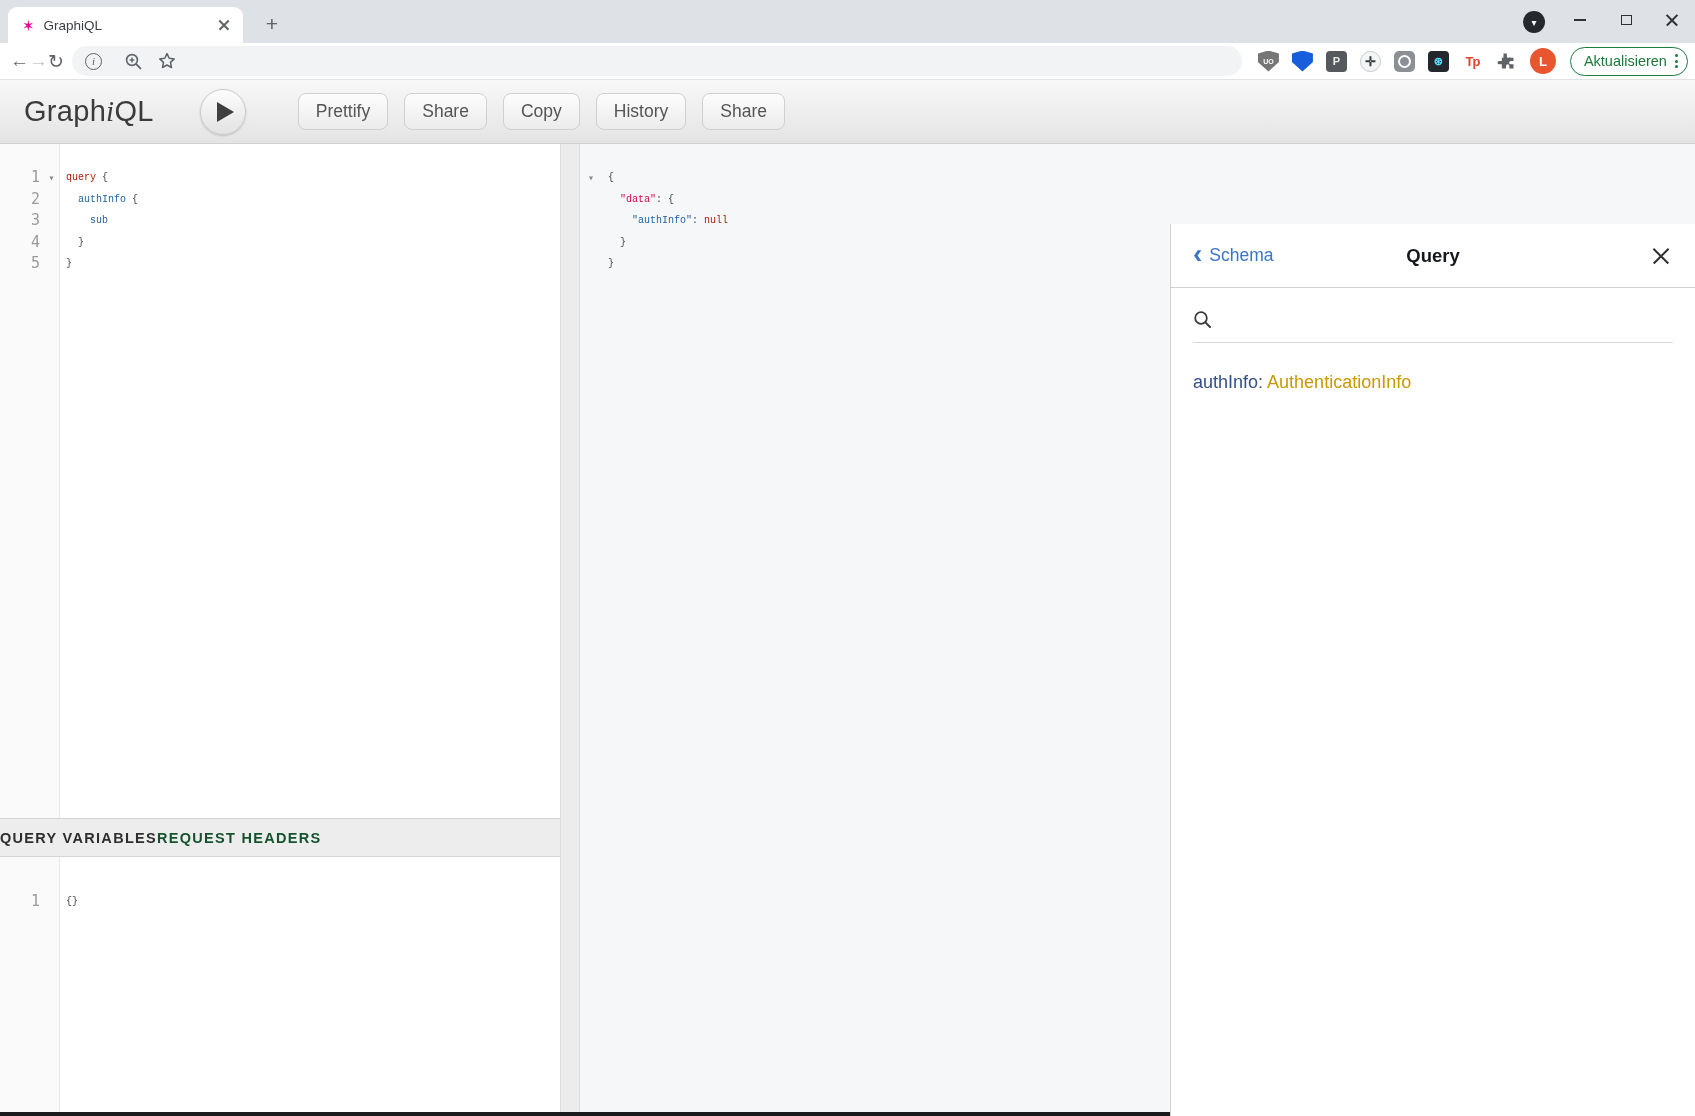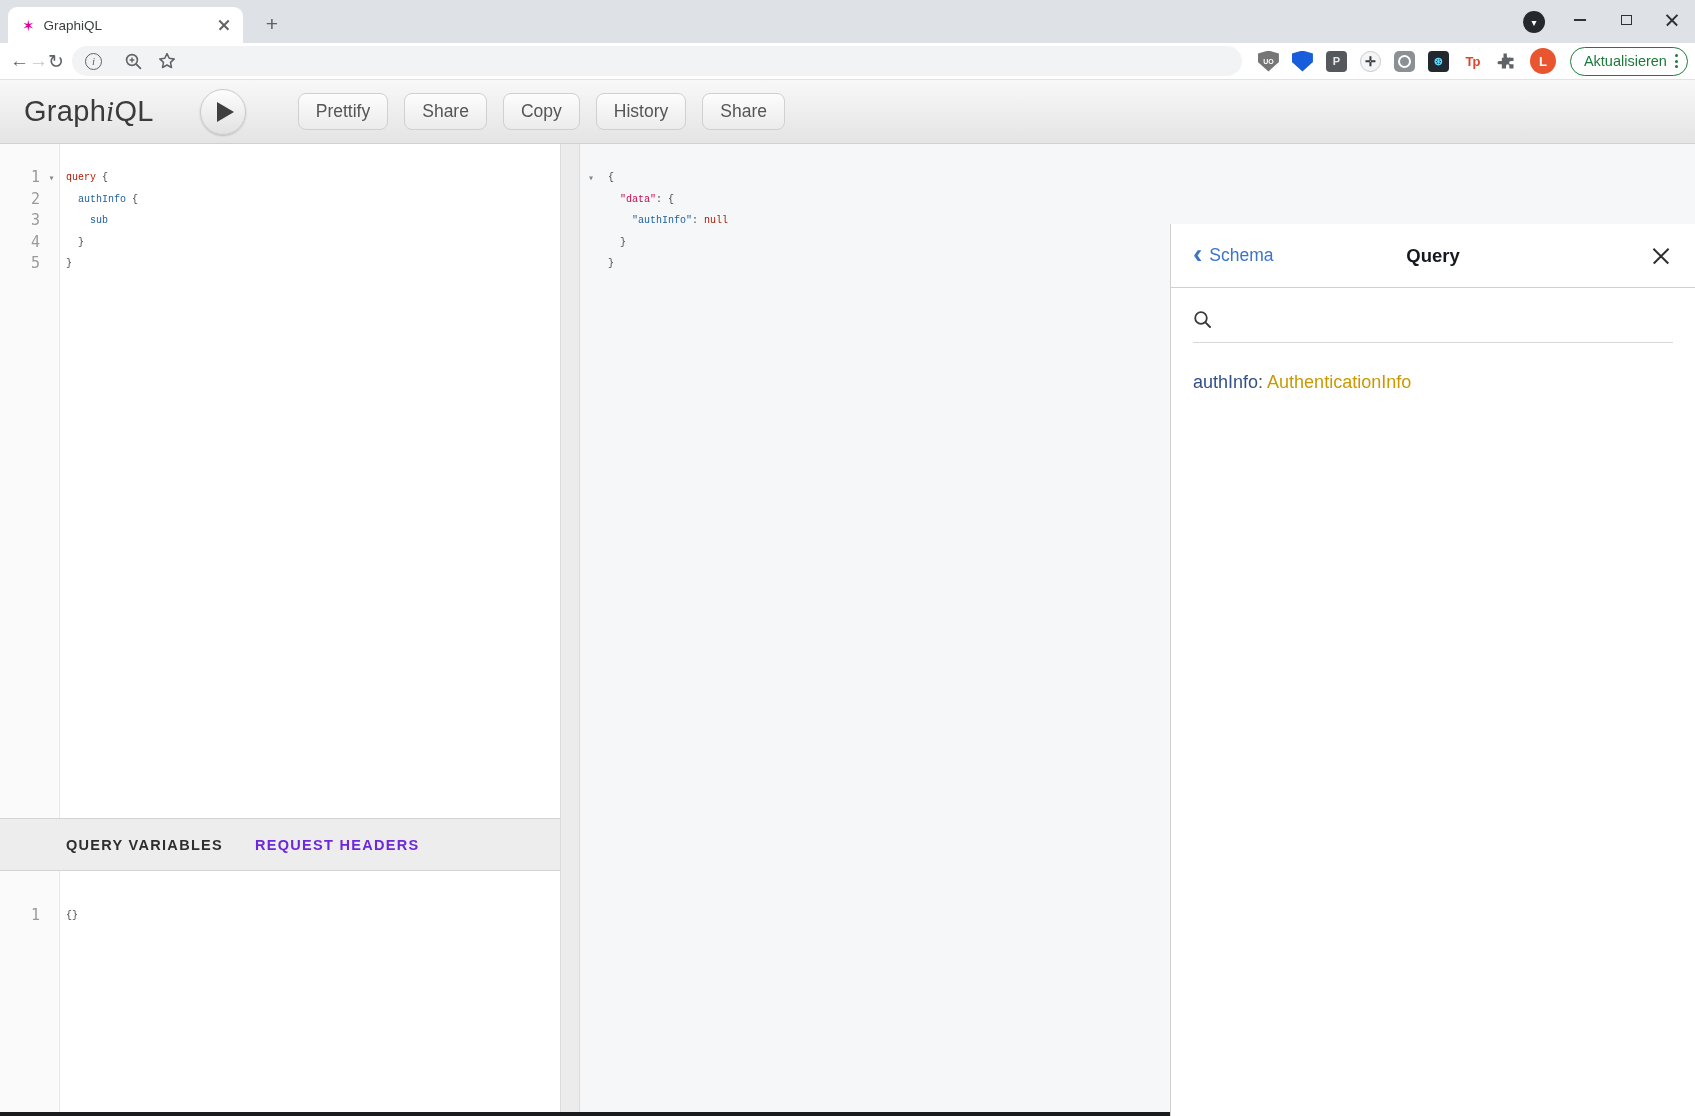--- a/index.html
+++ b/index.html
@@ -83,25 +83,25 @@
   .lnum { flex:1; text-align:right; padding-right:4px; }
   .fold { width:15px; font-size:10px; color:#888; text-align:center; line-height:22px; cursor:pointer; }
   .codearea { flex:1; padding:23px 0 0 6px; font-family:Liberation Mono, monospace; font-size:10px;
               line-height:21.5px; white-space:pre; cursor:text; }
   .tok-keyword { color:#b11a04; }
   .tok-prop { color:#1f61a0; }
   .tok-def { color:#d2054e; }
   .tok-punct { color:#4a4a4a; }
   .tok-plain { color:#333; }
 
-  .vars-bar { height:53px; background:#ededed; border-top:1px solid #d4d4d4; border-bottom:1px solid #d4d4d4;
-              display:flex; align-items:center; padding-left:66px; gap:32px; }
+  .vars-bar { height:39px; background:#ededed; border-top:1px solid #d4d4d4; border-bottom:1px solid #d4d4d4;
+              display:flex; align-items:center; }
   .vars-tab { font-size:14.5px; font-weight:bold; letter-spacing:1.3px; cursor:pointer; }
   .vars-tab.active { color:#2e2e2e; }
-  .vars-tab.inactive { color:#6d28d9; }
+  .vars-tab.inactive { color:#14532d; }
   .vars-editor { flex:1; }
   .vars-editor .gutter,.vars-editor .codearea { padding-top:34px; }
 
   .drag-divider { width:20px; background:#ececec; border-left:1px solid #dcdcdc; border-right:1px solid #dcdcdc; cursor:col-resize; }
 
   .result-pane { flex:1; background:#f6f7f8; display:flex; }
   .result-gutter { width:22px; padding-top:23px; font-family:"DejaVu Sans Mono", monospace; }
   .result-gutter .gutter-row { justify-content:center; }
 
   

